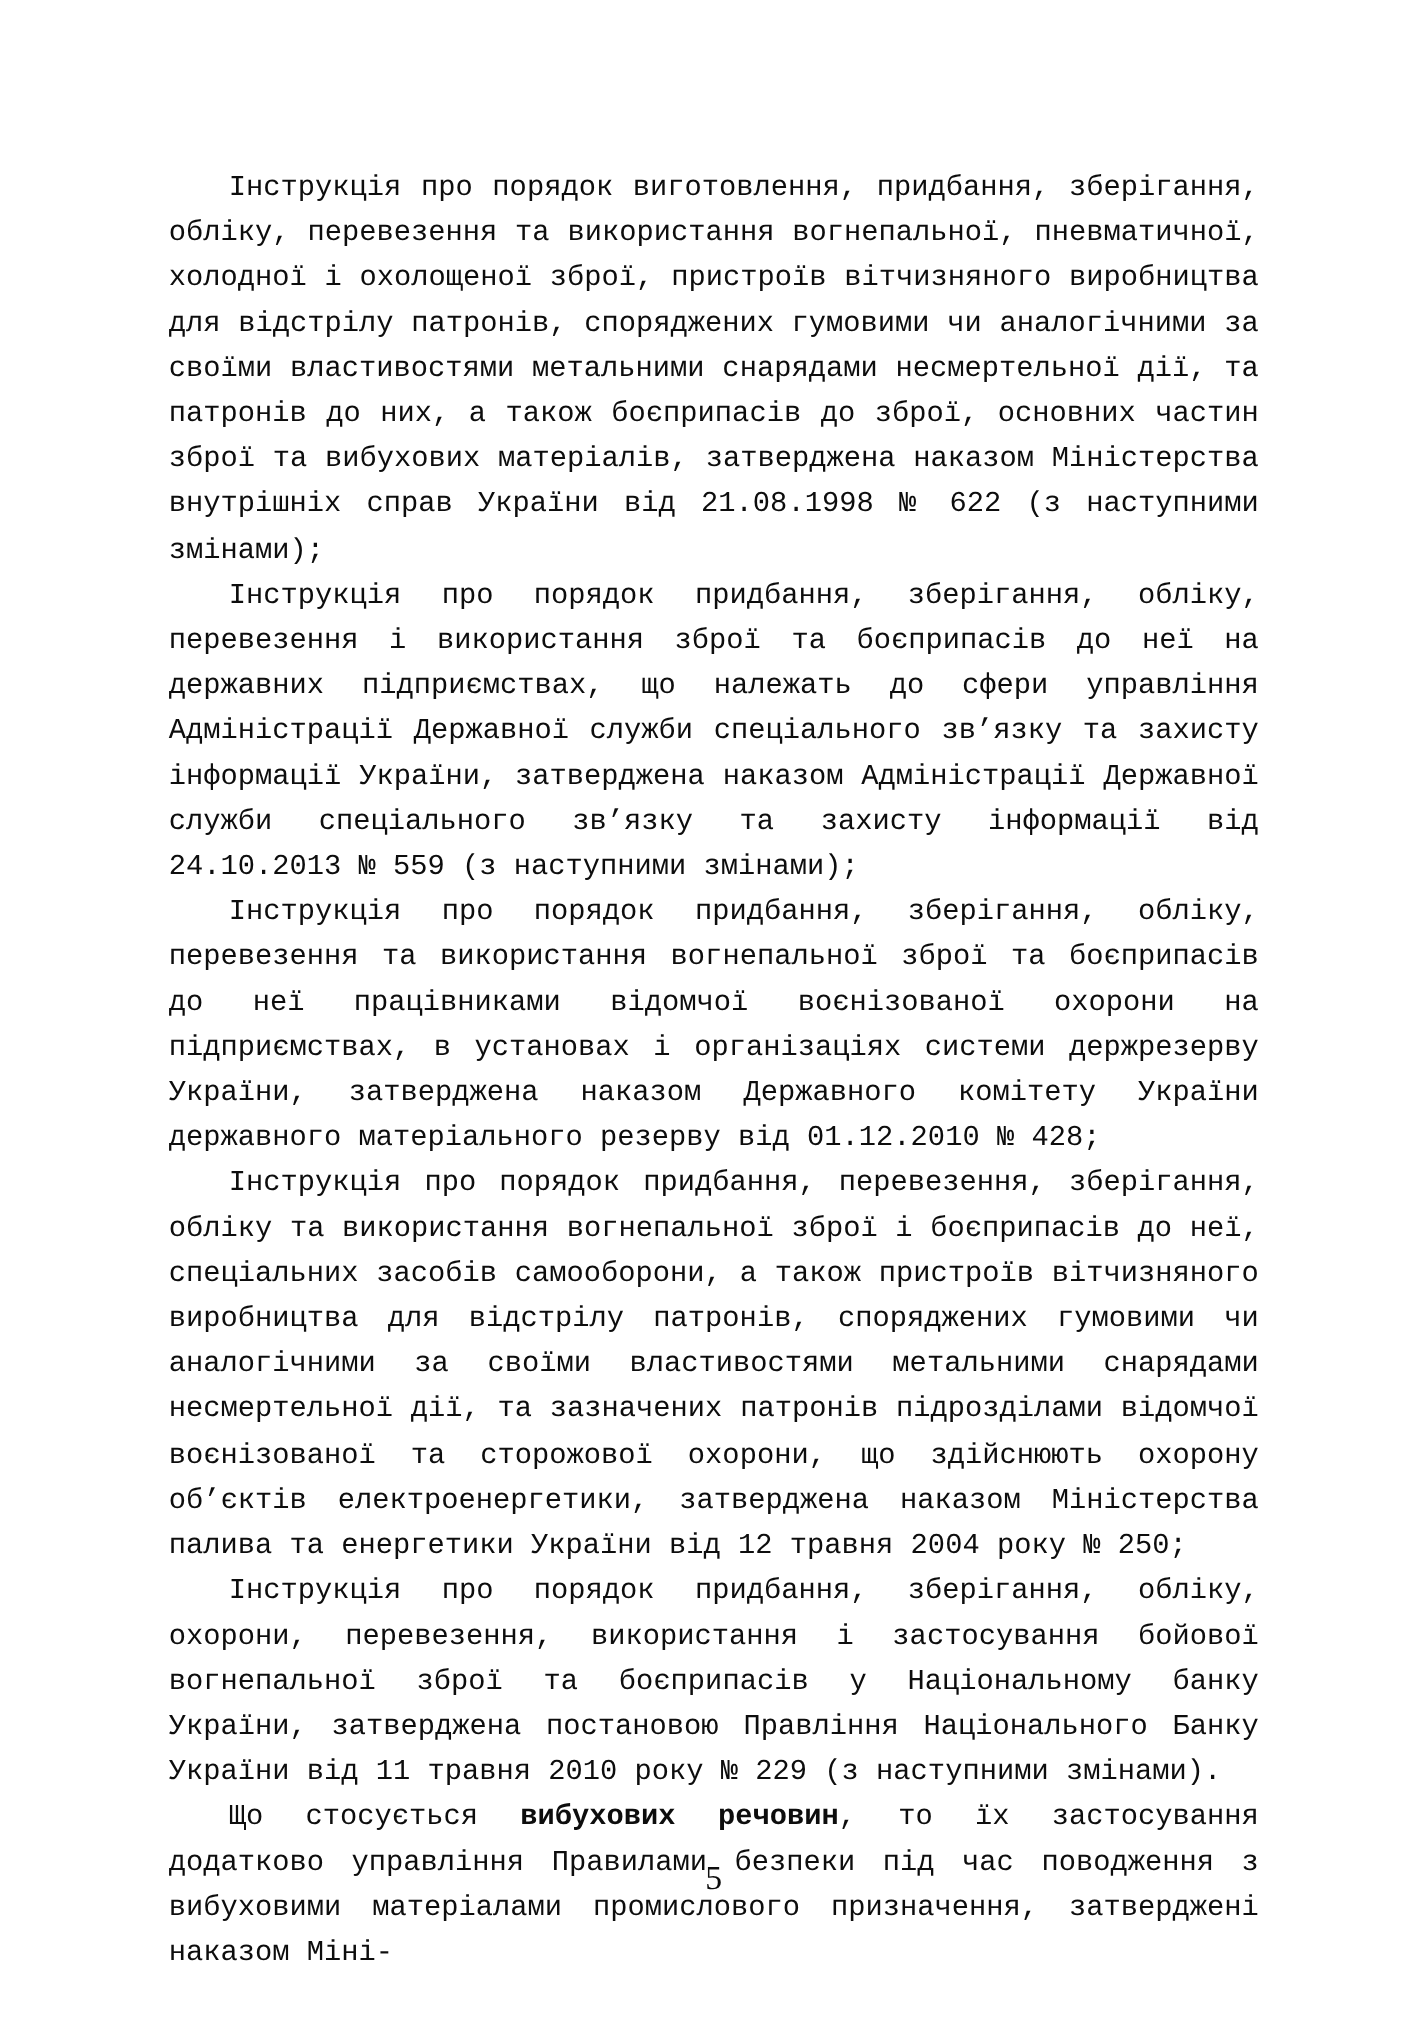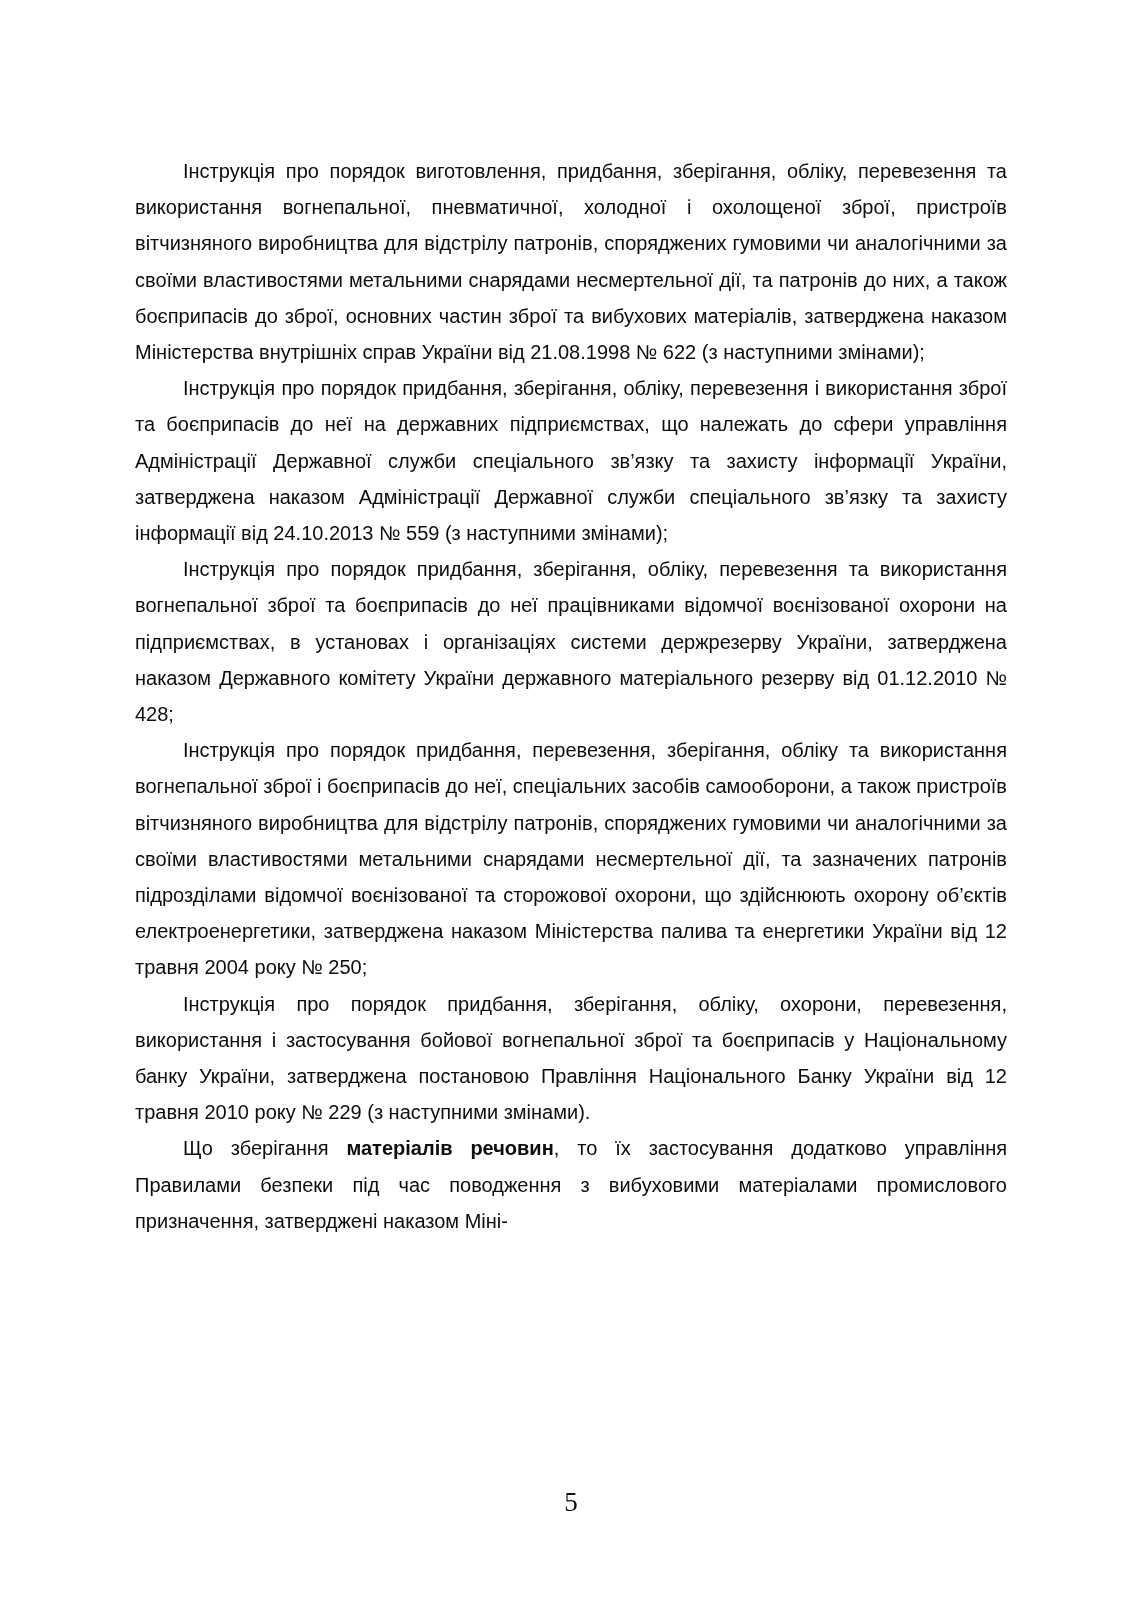--- a/index.html
+++ b/index.html
@@ -14,29 +14,28 @@
     height: 1615px;
     background: #ffffff;
     overflow: hidden;
     box-sizing: border-box;
   }
   .text-column {
     position: absolute;
     left: 135px;
     top: 132px;
     width: 872px;
-    font-family: Liberation Sans, sans-serif;
-    font-size: 20px;
+    font-family: Liberation Mono, monospace;
+    font-size: 23px;
     line-height: 36.2px;
     color: #0d0d0d;
     text-align: justify;
     text-justify: inter-word;
     -webkit-hyphens: manual;
     hyphens: manual;
-    margin-top: 21px;
   }
   .para {
     margin: 0;
     text-indent: 48px;
     text-align: justify;
   }
   .para:last-of-type {
     text-align: justify;
   }
   .para b {
@@ -61,21 +60,21 @@
   <div class="text-column">
 
     <p class="para">Інструкція про порядок виготовлення, придбання, зберігання, обліку, перевезення та використання вогнепальної, пневматичної, холодної і охолощеної зброї, пристроїв вітчизняного виробництва для відстрілу патронів, споряджених гумовими чи аналогічними за своїми властивостями метальними снарядами несмертельної дії, та патронів до них, а також боєприпасів до зброї, основних частин зброї та вибухових матеріалів, затверджена наказом Міністерства внутрішніх справ України від 21.08.1998 № 622 (з наступними змінами);</p>
 
     <p class="para">Інструкція про порядок придбання, зберігання, обліку, перевезення і використання зброї та боєприпасів до неї на державних підприємствах, що належать до сфери управління Адміністрації Державної служби спеціального зв’язку та захисту інформації України, затверджена наказом Адміністрації Державної служби спеціального зв’язку та захисту інформації від 24.10.2013 № 559 (з наступними змінами);</p>
 
     <p class="para">Інструкція про порядок придбання, зберігання, обліку, перевезення та використання вогнепальної зброї та боєприпасів до неї працівниками відомчої воєнізованої охорони на підприємствах, в установах і організаціях системи держрезерву України, затверджена наказом Державного комітету України державного матеріального резерву від 01.12.2010 № 428;</p>
 
     <p class="para">Інструкція про порядок придбання, перевезення, зберігання, обліку та використання вогнепальної зброї і боєприпасів до неї, спеціальних засобів самооборони, а також пристроїв вітчизняного виробництва для відстрілу патронів, споряджених гумовими чи аналогічними за своїми властивостями метальними снарядами несмертельної дії, та зазначених патронів підрозділами відомчої воєнізованої та сторожової охорони, що здійснюють охорону об’єктів електроенергетики, затверджена наказом Міністерства палива та енергетики України від 12 травня 2004 року № 250;</p>
 
-    <p class="para">Інструкція про порядок придбання, зберігання, обліку, охорони, перевезення, використання і застосування бойової вогнепальної зброї та боєприпасів у Національному банку України, затверджена постановою Правління Національного Банку України від 12 травня 2010 року № 229 (з наступними змінами).</p>
+    <p class="para">Інструкція про порядок придбання, зберігання, обліку, охорони, перевезення, використання і застосування бойової вогнепальної зброї та боєприпасів у Національному банку України, затверджена постановою Правління Національного Банку України від 11 травня 2010 року № 229 (з наступними змінами).</p>
 
-    <p class="para"><span>Що зберігання </span><b>матеріалів речовин</b><span>, то їх застосування додатково управління Правилами безпеки під час поводження з вибуховими матеріалами промислового призначення, затверджені наказом Міні-</span></p>
+    <p class="para"><span>Що стосується </span><b>вибухових речовин</b><span>, то їх застосування додатково управління Правилами безпеки під час поводження з вибуховими матеріалами промислового призначення, затверджені наказом Міні-</span></p>
 
   </div>
 
   <div class="page-number">5</div>
 
 </div>
 
 </body></html>

